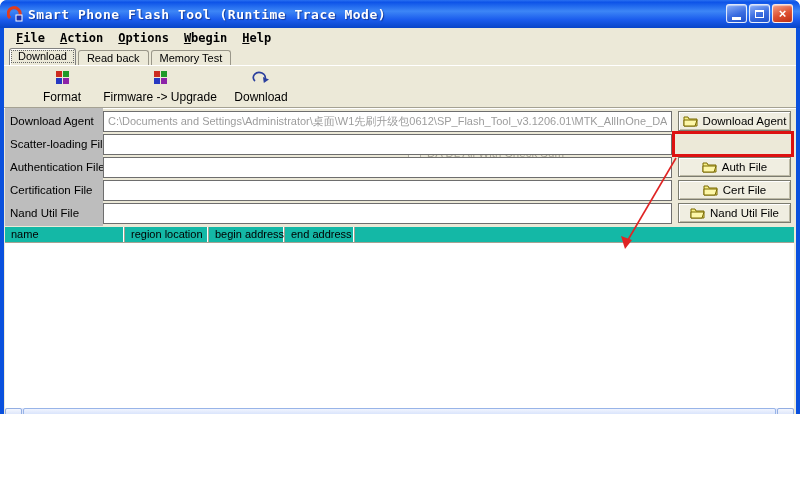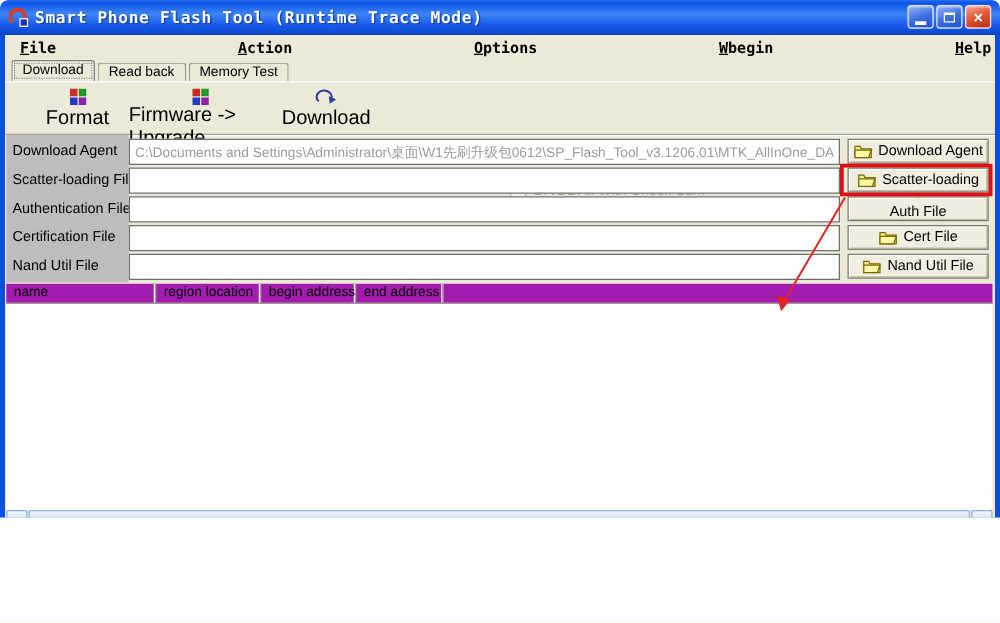--- a/index.html
+++ b/index.html
@@ -25,40 +25,40 @@
     display:flex; align-items:center; justify-content:center; cursor:pointer;
     box-shadow: inset 0 1px 1px rgba(255,255,255,0.5); }
   .wbtn.close { background:linear-gradient(160deg,#f4a088 0%,#dd4f30 55%,#bb2f16 100%); }
   .glyph-min { display:block; width:9px; height:3px; background:#fff; margin-top:9px; }
   .glyph-max { display:block; width:9px; height:8px; border:1px solid #fff; border-top-width:2px; }
   .glyph-close { color:#fff; font-weight:bold; font-size:13px; line-height:1; }
 
   
   .menubar { position:absolute; left:4px; top:28px; width:792px; height:19px;
     display:flex; align-items:center; padding-left:9px; gap:9px;
-    font-family:"DejaVu Sans Mono", monospace; font-weight:bold; font-size:12px;justify-content:space-between; }
+    font-family:"DejaVu Sans Mono", monospace; font-weight:bold; font-size:12px; }
   .menu-item { padding:1px 3px; cursor:default; white-space:nowrap; }
   u { text-decoration:underline; }
 
   
   .tabbar { position:absolute; left:9px; top:48px; height:17px; display:flex; align-items:flex-end; }
   .tab { height:15px; padding:1px 8px 0; font-size:11px; background:#ece9d8;
     border:1px solid #9a978a; border-bottom:none; border-radius:3px 3px 0 0;
     margin-right:2px; color:#000; cursor:pointer; white-space:nowrap; }
   .tab.active { height:17px; border:1px solid #808080; border-bottom:none;
     box-shadow: inset 1px 1px 0 #fff; outline:1px dotted #666; outline-offset:-3px;
     font-size:11px; }
 
   
   .toolbar { position:absolute; left:4px; top:65px; width:792px; height:43px;
     border-top:1px solid #fff; border-bottom:1px solid #a5a293;
     box-shadow:0 1px 0 #fff; }
   .tool { position:absolute; top:3px; height:36px; display:flex; flex-direction:column;
     align-items:center; justify-content:space-between; padding:2px 0 1px;
-    font-size:16px; color:#000; cursor:pointer; }
+    font-size:12px; color:#000; cursor:pointer; }
   .tool.disabled { color:#a9a69a; cursor:default; }
   .pinwheel { display:grid; grid-template-columns:6px 6px; grid-template-rows:6px 6px; gap:1px; }
   .pinwheel i { display:block; }
   .pw1{ background:#cc2b20; } .pw2{ background:#1f9a28; }
   .pw3{ background:#2739c2; } .pw4{ background:#8d23a8; }
   .stop-circle { position:relative; width:15px; height:15px; border:2px solid #b9b6aa; border-radius:50%; }
   .stop-circle::before { content:""; position:absolute; left:-1px; top:4.5px; width:13px; height:2px;
     background:#b9b6aa; transform:rotate(-45deg); }
   .chk { position:absolute; left:404px; top:80px; display:flex; align-items:center; gap:6px;
     cursor:pointer; }
@@ -74,21 +74,21 @@
   .file-input.grayed { color:#9c9c9c; }
   .file-btn { position:absolute; left:678px; width:113px; height:20px;
     display:flex; align-items:center; justify-content:center; gap:5px;
     background:#f0eee1; border:1px solid #7b7b6f; font-size:11.5px; cursor:pointer;
     box-shadow: inset 1px 1px 0 #fff, inset -1px -1px 0 #bdbaa6; white-space:nowrap; }
   .red-box { position:absolute; left:672px; top:131px; width:122px; height:26px;
     border:3px solid #dd1111; pointer-events:none; }
 
   
   .thead { position:absolute; left:5px; top:227px; width:789px; height:16px;
-    display:flex; background:#a21caf; border-bottom:1px solid #a5a293; box-shadow:0 1px 0 #fff; }
+    display:flex; background:#14b8a6; border-bottom:1px solid #a5a293; box-shadow:0 1px 0 #fff; }
   .th { font-size:11px; padding:1px 0 0 6px; border-right:1px solid #a5a293;
     box-shadow: inset -1px 0 0 #fff; white-space:nowrap; overflow:hidden; cursor:pointer; }
   .tbody { position:absolute; left:5px; top:244px; width:789px; height:164px; background:#fff; }
 
   
   .annotation { position:absolute; left:553px; top:270px; font-size:15px; color:#e02424;
     letter-spacing:1px; white-space:nowrap; font-weight:500; }
   .arrow-svg { position:absolute; left:595px; top:150px; pointer-events:none; }
 
   
@@ -219,28 +219,21 @@
   <input class="file-input" style="top: 180px;" value="">
   <input class="file-input" style="top: 203px;" value="">
 
   <div class="file-btn" style="top:111px;">
     <svg width="15" height="12" viewBox="0 0 15 12">
         <path d="M1,2 h4 l1,2 h8 v7 h-13 z" fill="#f7ef86" stroke="#7a6a00"></path>
         <path d="M1,5 h13 l-2,6 h-11 z" fill="#fdf7a8" stroke="#7a6a00"></path>
       </svg>
     <span>Download Agent</span>
   </div>
-  <div class="file-btn" style="top:134px;">
-    <svg width="15" height="12" viewBox="0 0 15 12">
-        <path d="M1,2 h4 l1,2 h8 v7 h-13 z" fill="#f7ef86" stroke="#7a6a00"></path>
-        <path d="M1,5 h13 l-2,6 h-11 z" fill="#fdf7a8" stroke="#7a6a00"></path>
-      </svg>
-    <span>Scatter-loading</span>
-  </div>
-  <div class="file-btn" style="top:157px;flex-direction:column;">
+  <div class="file-btn" style="top:157px;">
     <svg width="15" height="12" viewBox="0 0 15 12">
         <path d="M1,2 h4 l1,2 h8 v7 h-13 z" fill="#f7ef86" stroke="#7a6a00"></path>
         <path d="M1,5 h13 l-2,6 h-11 z" fill="#fdf7a8" stroke="#7a6a00"></path>
       </svg>
     <span>Auth File</span>
   </div>
   <div class="file-btn" style="top:180px;">
     <svg width="15" height="12" viewBox="0 0 15 12">
         <path d="M1,2 h4 l1,2 h8 v7 h-13 z" fill="#f7ef86" stroke="#7a6a00"></path>
         <path d="M1,5 h13 l-2,6 h-11 z" fill="#fdf7a8" stroke="#7a6a00"></path>

